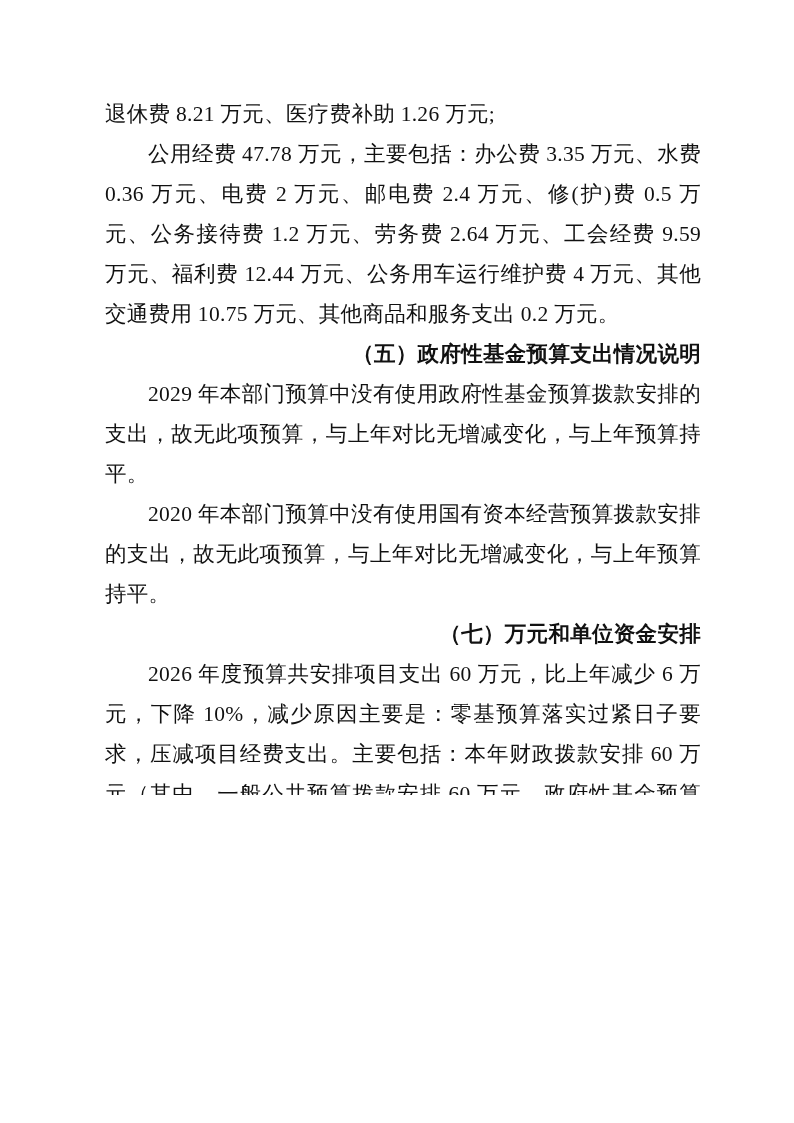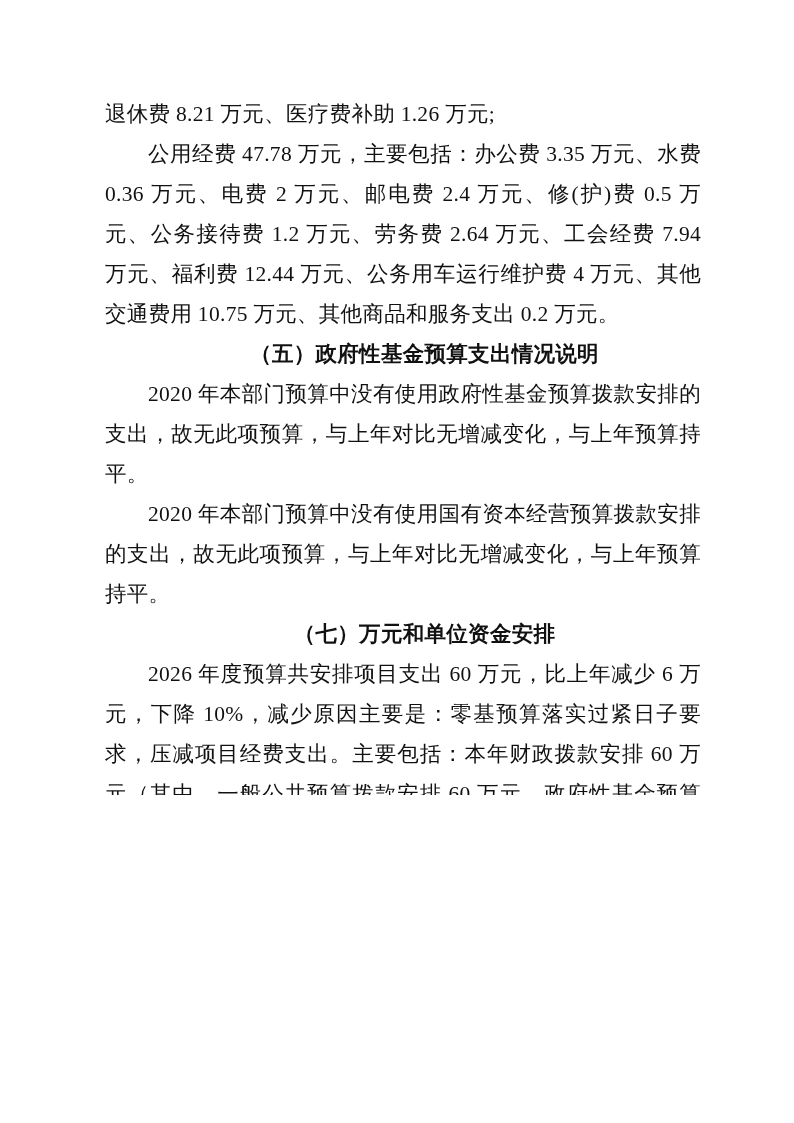--- a/index.html
+++ b/index.html
@@ -30,40 +30,40 @@
     text-align: justify;
     text-indent: 2em;
     letter-spacing: 0.3px;
     word-break: break-all;
   }
   .content p.no-indent {
     text-indent: 0;
   }
   .content p.heading {
     font-weight: bold;
-    text-align: center;
+    text-align: right;
   }
   .footer {
     position: absolute;
     left: 0;
     right: 0;
     top: 1036px;
     text-align: center;
     font-size: 15px;
     line-height: 18px;
     color: #111111;
   }
 </style>
 </head>
 <body>
 
 <div class="page">
   <div class="content">
     <p class="body no-indent">退休费 8.21 万元、医疗费补助 1.26 万元;</p>
-    <p class="body">公用经费 47.78 万元，主要包括：办公费 3.35 万元、水费 0.36 万元、电费 2 万元、邮电费 2.4 万元、修(护)费 0.5 万元、公务接待费 1.2 万元、劳务费 2.64 万元、工会经费 7.94 万元、福利费 12.44 万元、公务用车运行维护费 4 万元、其他交通费用 10.75 万元、其他商品和服务支出 0.2 万元。</p>
+    <p class="body">公用经费 47.78 万元，主要包括：办公费 3.35 万元、水费 0.36 万元、电费 2 万元、邮电费 2.4 万元、修(护)费 0.5 万元、公务接待费 1.2 万元、劳务费 2.64 万元、工会经费 9.59 万元、福利费 12.44 万元、公务用车运行维护费 4 万元、其他交通费用 10.75 万元、其他商品和服务支出 0.2 万元。</p>
     <p class="heading">（五）政府性基金预算支出情况说明</p>
-    <p class="body">2020 年本部门预算中没有使用政府性基金预算拨款安排的支出，故无此项预算，与上年对比无增减变化，与上年预算持平。</p>
+    <p class="body">2029 年本部门预算中没有使用政府性基金预算拨款安排的支出，故无此项预算，与上年对比无增减变化，与上年预算持平。</p>
     <p class="body">2020 年本部门预算中没有使用国有资本经营预算拨款安排的支出，故无此项预算，与上年对比无增减变化，与上年预算持平。</p>
     <p class="heading">（七）万元和单位资金安排</p>
     <p class="body">2026 年度预算共安排项目支出 60 万元，比上年减少 6 万元，下降 10%，减少原因主要是：零基预算落实过紧日子要求，压减项目经费支出。主要包括：本年财政拨款安排 60 万元（其中，一般公共预算拨款安排 60 万元，政府性基金预算拨款安排 0 万元，国有资本经营预算拨款安排 0 万元），财政拨款结转结余安排 0 万元（其中，一般公共预算拨款安排 0 万元，政府性基金预算拨款安排 0 万元，国有资本经营预算拨款安排 0 万元)，财政专户管理资金安排 0 万元和单位资金安排 0 万元。</p>
   </div>
   <div class="footer">7</div>
 </div>
 
 </body></html>

